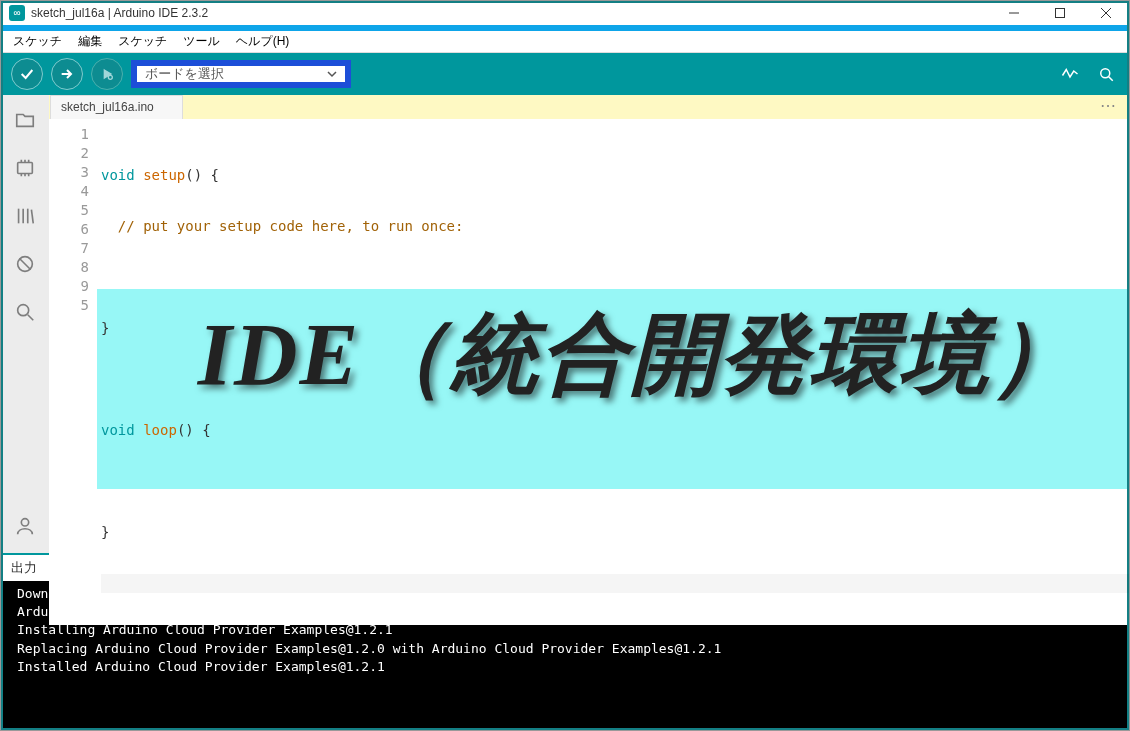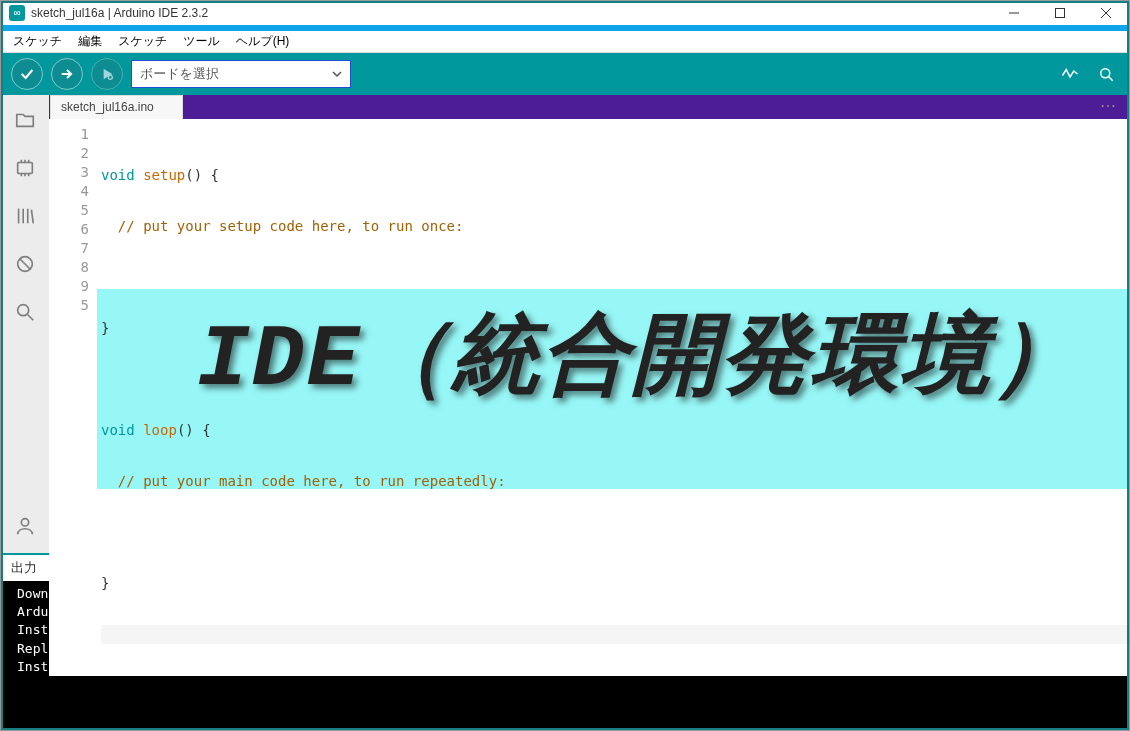--- a/index.html
+++ b/index.html
@@ -16,50 +16,50 @@
 
 
 .menubar { height: 22px; background: #fff; display: flex; align-items: center; padding: 0 4px; font-size: 12px; border-bottom: 1px solid #ddd; }
 .menubar span { padding: 2px 8px; cursor: default; }
 
 
 .toolbar { height: 42px; background: #00979d; display: flex; align-items: center; padding: 0 10px; gap: 8px; }
 .toolbtn { width: 32px; height: 32px; border-radius: 50%; background: #0d8c91; display: flex; align-items: center; justify-content: center; color: #fff; border: 1.5px solid #7fcbce; }
 .toolbtn svg { width: 16px; height: 16px; }
 .toolbtn.dim { border-color: #4ab0ae; color:#a0d6d9; background:#0d8c91; }
-.board-select { background: #fff; height: 28px; width: 220px; display: flex; align-items: center; justify-content: space-between; padding: 0 8px; font-size: 13px; color: #555; border: 1px solid #1d4ed8; }
+.board-select { background: #fff; height: 28px; width: 220px; display: flex; align-items: center; justify-content: space-between; padding: 0 8px; font-size: 13px; color: #555; border: 6px solid #1d4ed8; }
 .board-select svg { width: 10px; height: 10px; }
 .tool-right { margin-left: auto; display: flex; gap: 10px; align-items:center; color:#fff; }
 .tool-right span { width:26px; height:26px; display:flex; align-items:center; justify-content:center; }
 .tool-right svg { width:18px; height:18px; }
 
 
 .main { display: flex; height: 458px; }
 .sidebar { width: 48px; background: #ececec; display: flex; flex-direction: column; align-items: center; padding-top: 8px; gap: 14px; }
 .sidebar .sb-icon { width: 34px; height: 34px; display: flex; align-items: center; justify-content: center; color: #7e7e7e; border-radius:0; }
 .sidebar .sb-icon svg { width: 22px; height: 22px; }
 .sidebar .sb-icon.bottom { margin-top: auto; margin-bottom: 10px; }
 
 .editor-pane { flex: 1; display: flex; flex-direction: column; position: relative; }
-.tabbar { height: 26px; background: #4c1d95; display: flex; align-items: flex-end; }
+.tabbar { height: 26px; background: #fef9c3; display: flex; align-items: flex-end; }
 .tab { background: #f7f7f7; border: 1px solid #ddd; border-bottom: none; padding: 4px 28px 4px 10px; font-size: 12px; color: #444; position: relative; margin-left: 1px; height: 24px; }
 .tab-dots { margin-left: auto; margin-right: 12px; color:#888; font-size:16px; letter-spacing:1px; padding-bottom:4px; }
 .editor { flex: 1; display: flex; font-family: Consolas, monospace; font-size: 14px; background:#fff; position:relative; }
 .gutter { width: 48px; text-align: right; color: #999; background: #fff; padding: 6px 8px 0 0; }
 .gutter div { height: 19px; line-height:19px; }
 .code { flex: 1; padding: 6px 0 0 4px; white-space: pre; color: #333; position:relative;margin-top:9px; }
 .code-line { height: 19px; line-height:19px; }
 .kw { color: #00979d; }
 .fn { color: #cc6600; }
 .cm { color: #a16207; }
 .cursor-line { background: rgba(0,0,0,0.04); }
 
 
 .highlight-band { position:absolute; left:0; right:0; top:170px; height:200px; background:rgba(122,245,243,0.78); }
-.overlay-text { position: absolute; top: 200px; left: 120px; right:20px; text-align:center; font-size: 88px; font-weight: 900; font-style: italic; color: #222; text-shadow: 4px 4px 6px rgba(0,0,0,0.5); letter-spacing: 2px; font-family: Liberation Mono, monospace; pointer-events:none; }
+.overlay-text { position: absolute; top: 200px; left: 120px; right:20px; text-align:center; font-size: 88px; font-weight: 900; font-style: italic; color: #222; text-shadow: 4px 4px 6px rgba(0,0,0,0.5); letter-spacing: 2px; font-family: Liberation Serif, serif; pointer-events:none; }
 
 
 .output-header { height: 28px; background: #fff; border-top: 2px solid #00979d; display: flex; align-items: center; padding: 0 10px; font-size: 13px; color: #333; }
 .output-header .oh-right { margin-left:auto; display:flex; gap:8px; color:#888; }
 .output-header svg { width:14px; height:14px; }
 .output { height: 155px; background: #000; color: #fff; font-family: Consolas, monospace; font-size: 13px; padding: 4px 16px; overflow: hidden; line-height: 1.4; }
 
 
 .app-border { position:absolute; inset:0; border:2px solid #137f84; pointer-events:none; }
 </style>
@@ -201,21 +201,20 @@
           <div>9</div>
           <div>5</div>
       </div>
       <div class="code" style="position:relative;z-index:1;">
         <div class="code-line"><span class="kw">void </span><span class="fn">setup</span><span>() {</span></div>
         <div class="code-line cm">  // put your setup code here, to run once:</div>
         <div class="code-line"></div>
         <div class="code-line">}</div>
         <div class="code-line"></div>
         <div class="code-line"><span class="kw">void </span><span class="fn">loop</span><span>() {</span></div>
-        <div class="code-line cm">  // put your main code here, to run repeatedly:</div>
         <div class="code-line"></div>
         <div class="code-line">}</div>
         <div class="code-line cursor-line"></div>
       </div>
     </div>
     <div class="overlay-text">IDE（統合開発環境）</div>
   </div>
 </div>
 
 <div class="output-header">

